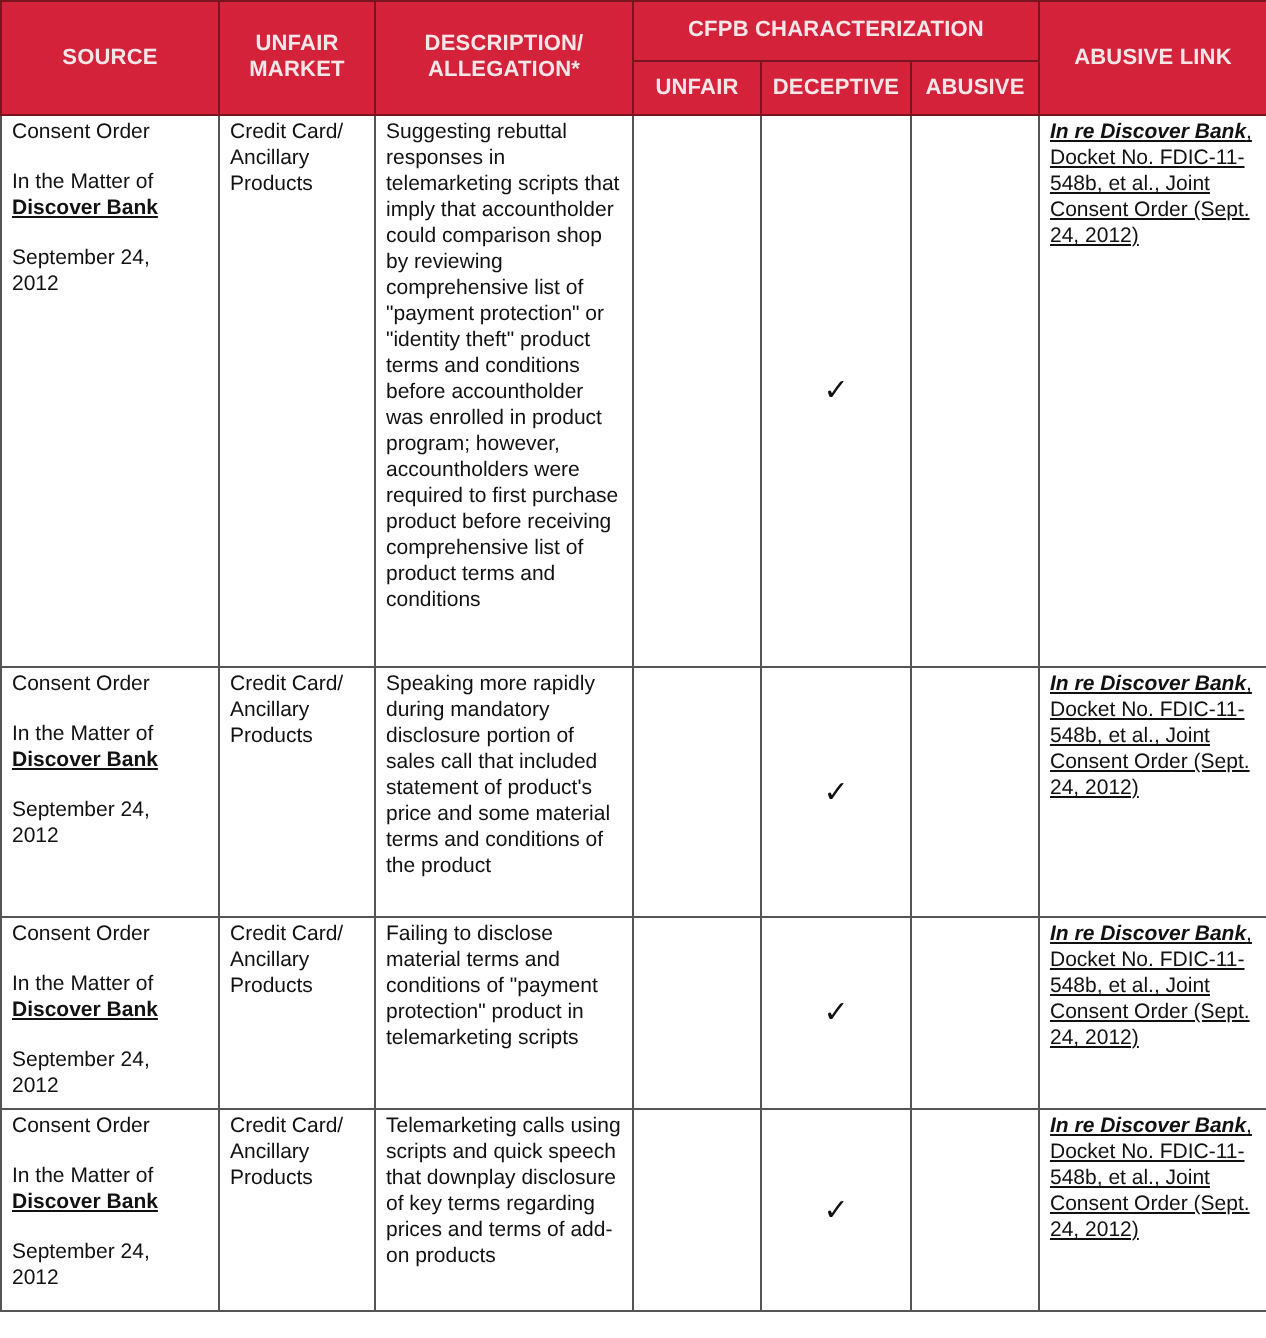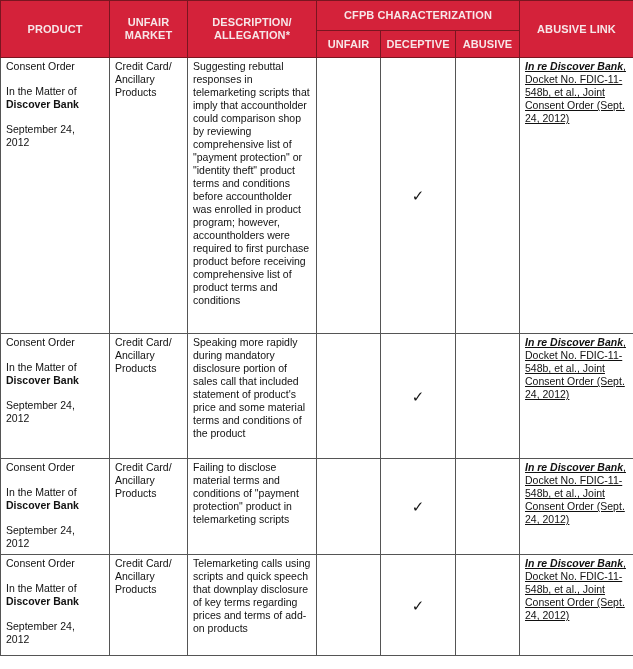--- a/index.html
+++ b/index.html
@@ -35,21 +35,21 @@
       margin-left: 43px;
     }
     td.check {
       vertical-align: middle;
       text-align: center;
       font-size: 15px;
       padding: 0;
     }
     .src-line { display: block; }
     .gap { display: block; height: 12px; }
-    .bold { font-weight: bold; }
+    .bold { font-weight: bold; text-decoration: underline; }
     a.link { color: #111; text-decoration: underline; display: block; }
     a.link .ital { font-style: italic; font-weight: bold; }
     .r1 { height: 276px; }
     .r2 { height: 125px; }
     .r3 { height: 96px; }
     .r4 { height: 101px; }
   </style>
 </head>
 <body>
 
@@ -58,21 +58,21 @@
     <col style="width:109px">
     <col style="width:78px">
     <col style="width:129px">
     <col style="width:64px">
     <col style="width:75px">
     <col style="width:64px">
     <col style="width:114px">
   </colgroup>
   <thead>
     <tr>
-      <th rowspan="2" class="row2"><span>PRODUCT</span></th>
+      <th rowspan="2" class="row2"><span>SOURCE</span></th>
       <th rowspan="2" class="row2"><span>UNFAIR</span><br><span>MARKET</span></th>
       <th rowspan="2" class="row2"><span>DESCRIPTION/</span><br><span>ALLEGATION*</span></th>
       <th colspan="3" class="top">CFPB CHARACTERIZATION</th>
       <th rowspan="2" class="row2">ABUSIVE LINK</th>
     </tr>
     <tr>
       <th class="sub">UNFAIR</th>
       <th class="sub">DECEPTIVE</th>
       <th class="sub">ABUSIVE</th>
     </tr>

